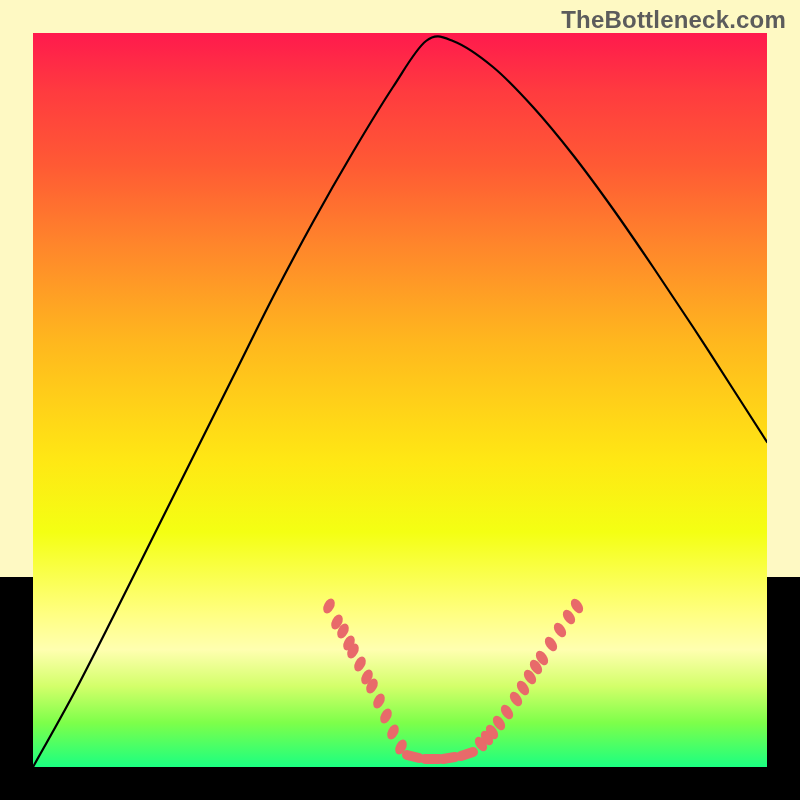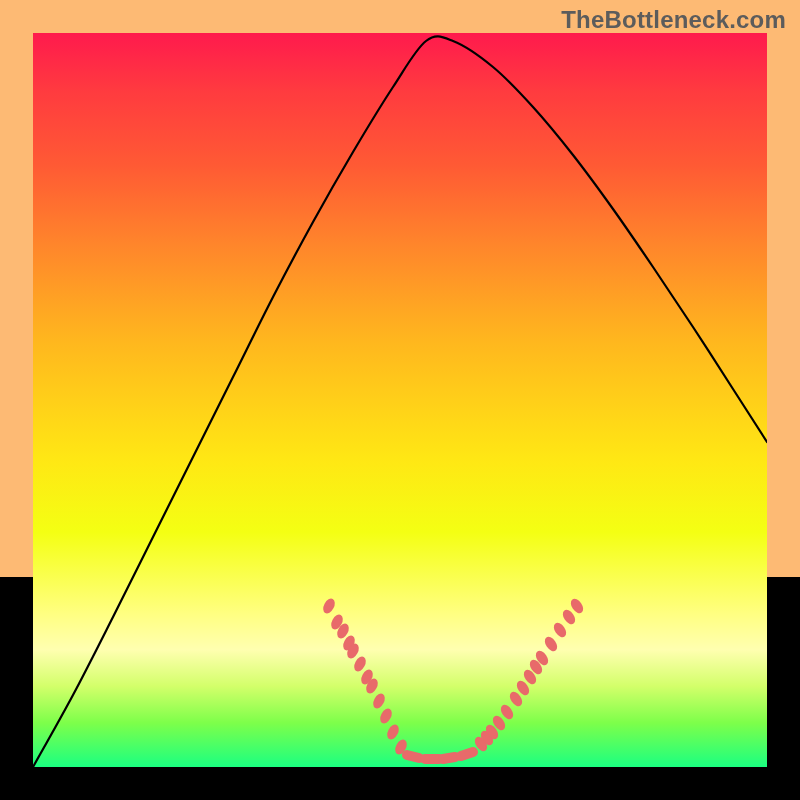--- a/index.html
+++ b/index.html
@@ -1,20 +1,20 @@
 <!DOCTYPE html>
 <html><head>
 <meta charset="utf-8">
 <style>
   * { margin: 0; padding: 0; box-sizing: border-box; }
   html, body { width: 800px; height: 800px; overflow: hidden; background: #000; }
   .outer {
     width: 800px;
     height: 577px;
-    background: #fdba74;
+    background: #fef9c3;
     position: relative;
   }
   .watermark {
     position: absolute;
     top: 6px;
     right: 14px;
     font-family: Arial, Helvetica, sans-serif;
     font-size: 24px;
     font-weight: bold;
     color: #5c5c5c;

